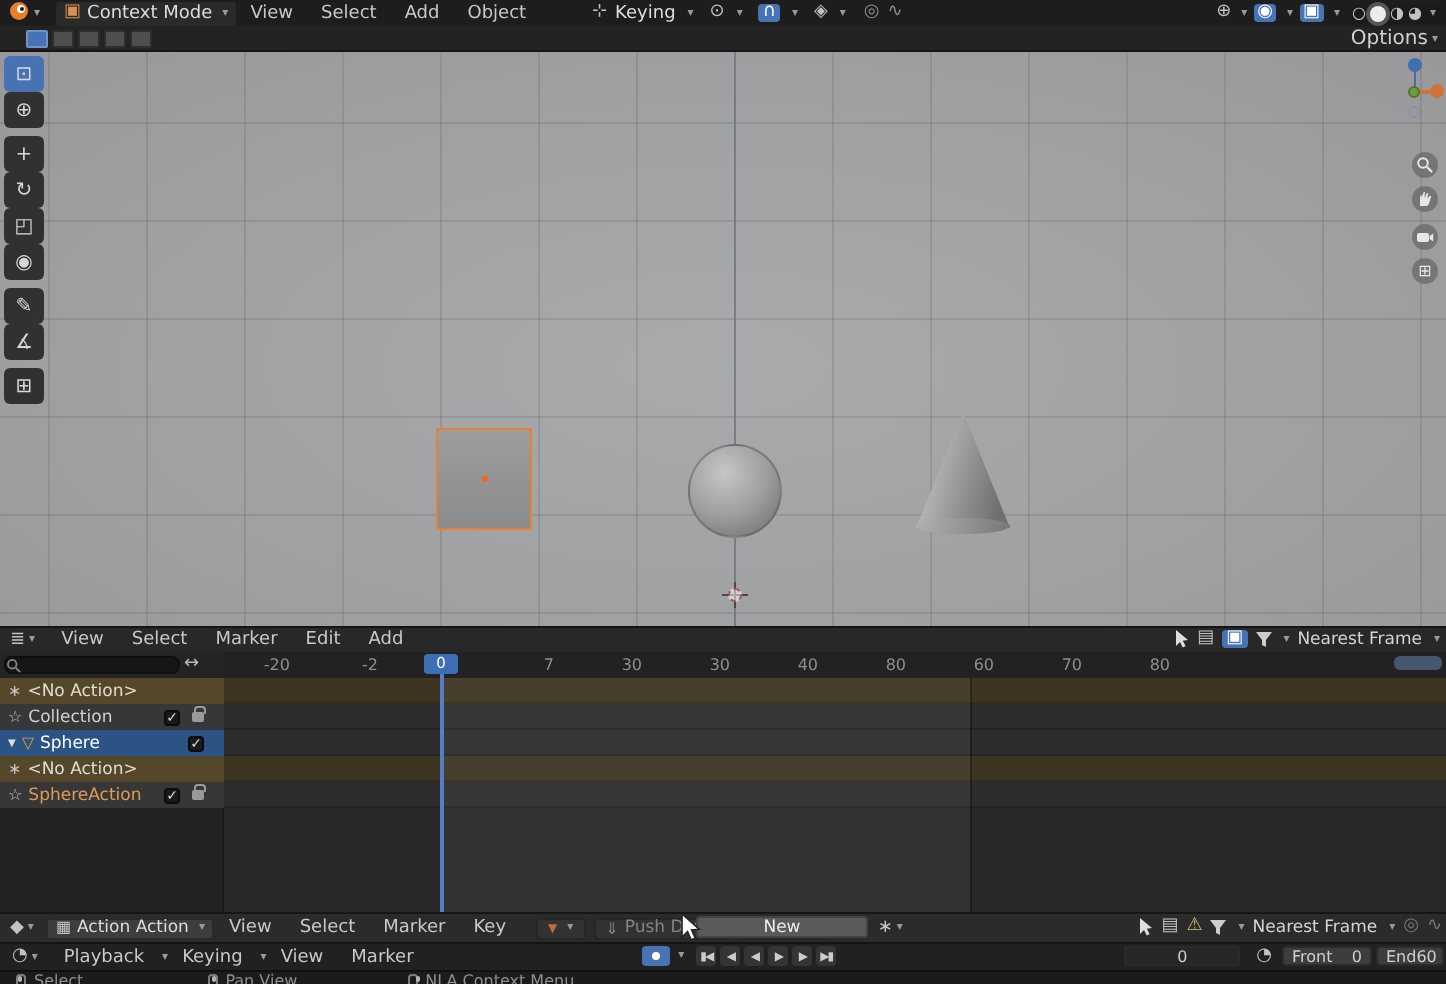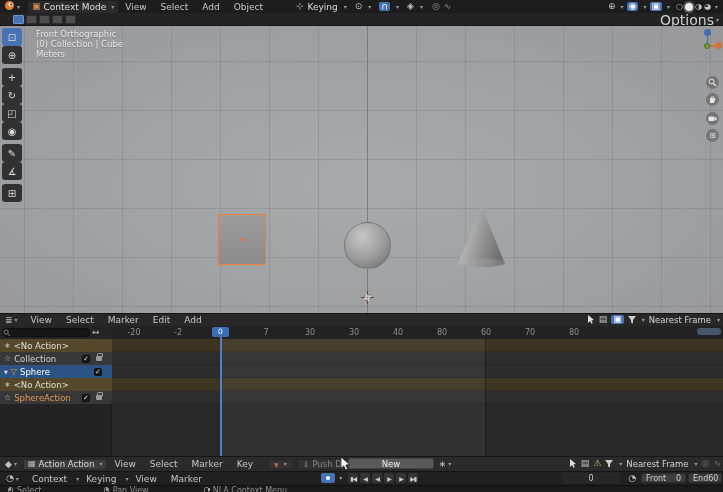--- a/index.html
+++ b/index.html
@@ -53,21 +53,21 @@
 .navbtn{position:absolute;left:706px;width:13px;height:13px;border-radius:50%;background:rgba(104,104,104,.75);
  display:flex;align-items:center;justify-content:center;color:#e6e6e6;font-size:8px}
 
 #nla-header{position:absolute;left:0;top:313px;width:723px;height:13px;background:#282828;display:flex;align-items:center;border-top:1px solid #141414}
 #nla-right{position:absolute;right:3px;top:313px;height:13px;display:flex;align-items:center;gap:4px}
 #nla-body{position:absolute;left:0;top:326px;width:723px;height:130px;background:#282828}
 #nla-panel-bg{position:absolute;left:0;top:0;width:112px;height:130px;background:#232323;border-right:1px solid #191919}
 #nla-search{position:absolute;left:0;top:0;width:112px;height:13px;background:#242424;display:flex;align-items:center}
 #nla-search input{width:88px;height:9px;margin-left:2px;background:#161616;border:1px solid #0e0e0e;border-radius:4px;color:#bbb;font-size:8px;outline:none;padding:0 3px}
 #nla-ruler{position:absolute;left:112px;top:0;right:0;height:13px;background:#222}
-.tick{position:absolute;top:2px;width:22px;text-align:center;font-size:8px;color:#8f8f8f}
+.tick{position:absolute;top:2px;width:22px;text-align:right;font-size:8px;color:#8f8f8f}
 .trow{position:absolute;left:0;width:723px;height:13px}
 .tpanel{position:absolute;left:0;top:0;width:112px;height:13px;display:flex;align-items:center;padding:0 10px 0 4px;gap:3px;font-size:8.5px}
 .tband{position:absolute;left:112px;top:0;right:0;height:13px;border-bottom:1px solid rgba(0,0,0,.18)}
 .olive .tpanel{background:#55482a;color:#e0dcd2}
 .olive .tband{background:#3d3522}
 .gray .tpanel{background:#373737;color:#d2d2d2}
 .gray .tband{background:#2d2d2d}
 .sel .tpanel{background:#2b5384;color:#fff}
 .sel .tband{background:#2c2c2c}
 .cb{width:8px;height:8px;background:#1a1a1a;border:1px solid #0b0b0b;border-radius:2px;color:#dcdcdc;
@@ -156,33 +156,28 @@
     </span>
   </div>
 
   <div id="header2">
     <span class="h2icon" style="left:13px;background:#4772b3;border-color:#6f94c9"></span>
     <span class="h2icon" style="left:26px"></span>
     <span class="h2icon" style="left:39px"></span>
     <span class="h2icon" style="left:52px"></span>
     <span class="h2icon" style="left:65px"></span>
     <span class="abs row" style="right:4px;top:0;height:13px">
-      <span style="font-size:14px;color:#cfcfcf">Options</span>
+      <span style="font-size:10px;color:#cfcfcf">Options</span>
       <span class="chev">▾</span>
     </span>
   </div>
 
   <div id="viewport">
     <div id="vp-axis"></div>
 
-    <div id="vp-overlay">
-      <div>Front Orthographic</div>
-      <div>(0) Collection | Cube</div>
-      <div>Meters</div>
-    </div>
 
     <div class="toolbtn active" style="top:2px">
         <span>⊡</span>
       </div>
     <div class="toolbtn" style="top:20px">
         <span>⊕</span>
       </div>
     <div class="toolbtn" style="top:42px">
         <span>+</span>
       </div>
@@ -390,21 +385,21 @@
     <span class="chev">▾</span>
     <span style="font-size:8.5px;color:#d5d5d5">Nearest Frame</span>
     <span class="chev">▾</span>
     <span class="ic" style="color:#777">◎</span>
     <span class="ic" style="color:#777">∿</span>
   </div>
 
   <div id="timelinebar">
     <span class="ic" style="margin-left:6px">◔</span>
     <span class="chev">▾</span>
-    <span class="menu" style="margin-left:6px">Context</span>
+    <span class="menu" style="margin-left:6px">Playback</span>
     <span class="chev">▾</span>
     <span class="menu">Keying</span>
     <span class="chev">▾</span>
     <span class="menu">View</span>
     <span class="menu">Marker</span>
   </div>
   <div id="tl-right">
     <span id="rec-btn">
         <i></i>
       </span>

